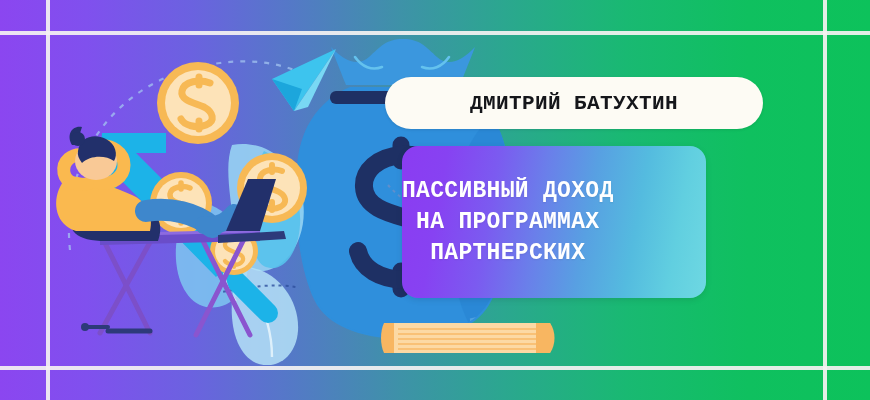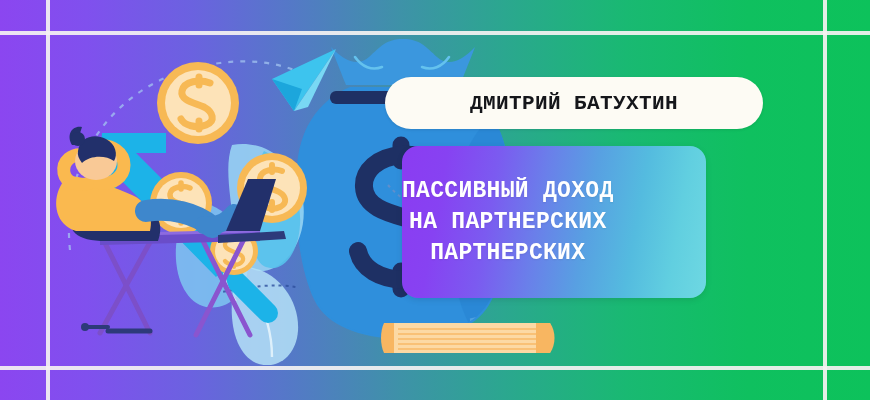--- a/index.html
+++ b/index.html
@@ -262,18 +262,18 @@
   <div class="gridline gl-v gl-v-left"></div>
   <div class="gridline gl-v gl-v-right"></div>
 
   <div class="name-pill">
     <span class="name-pill-text">ДМИТРИЙ БАТУХТИН</span>
   </div>
 
   <div class="title-card">
     <div class="title-text">
       <span class="title-line">ПАССИВНЫЙ ДОХОД</span>
-      <span class="title-line">НА ПАРТНЕРСКИХ</span>
+      <span class="title-line">НА ПРОГРАММАХ</span>
       <span class="title-line">ПАРТНЕРСКИХ</span>
     </div>
   </div>
 
 </div>
 
 </body></html>

